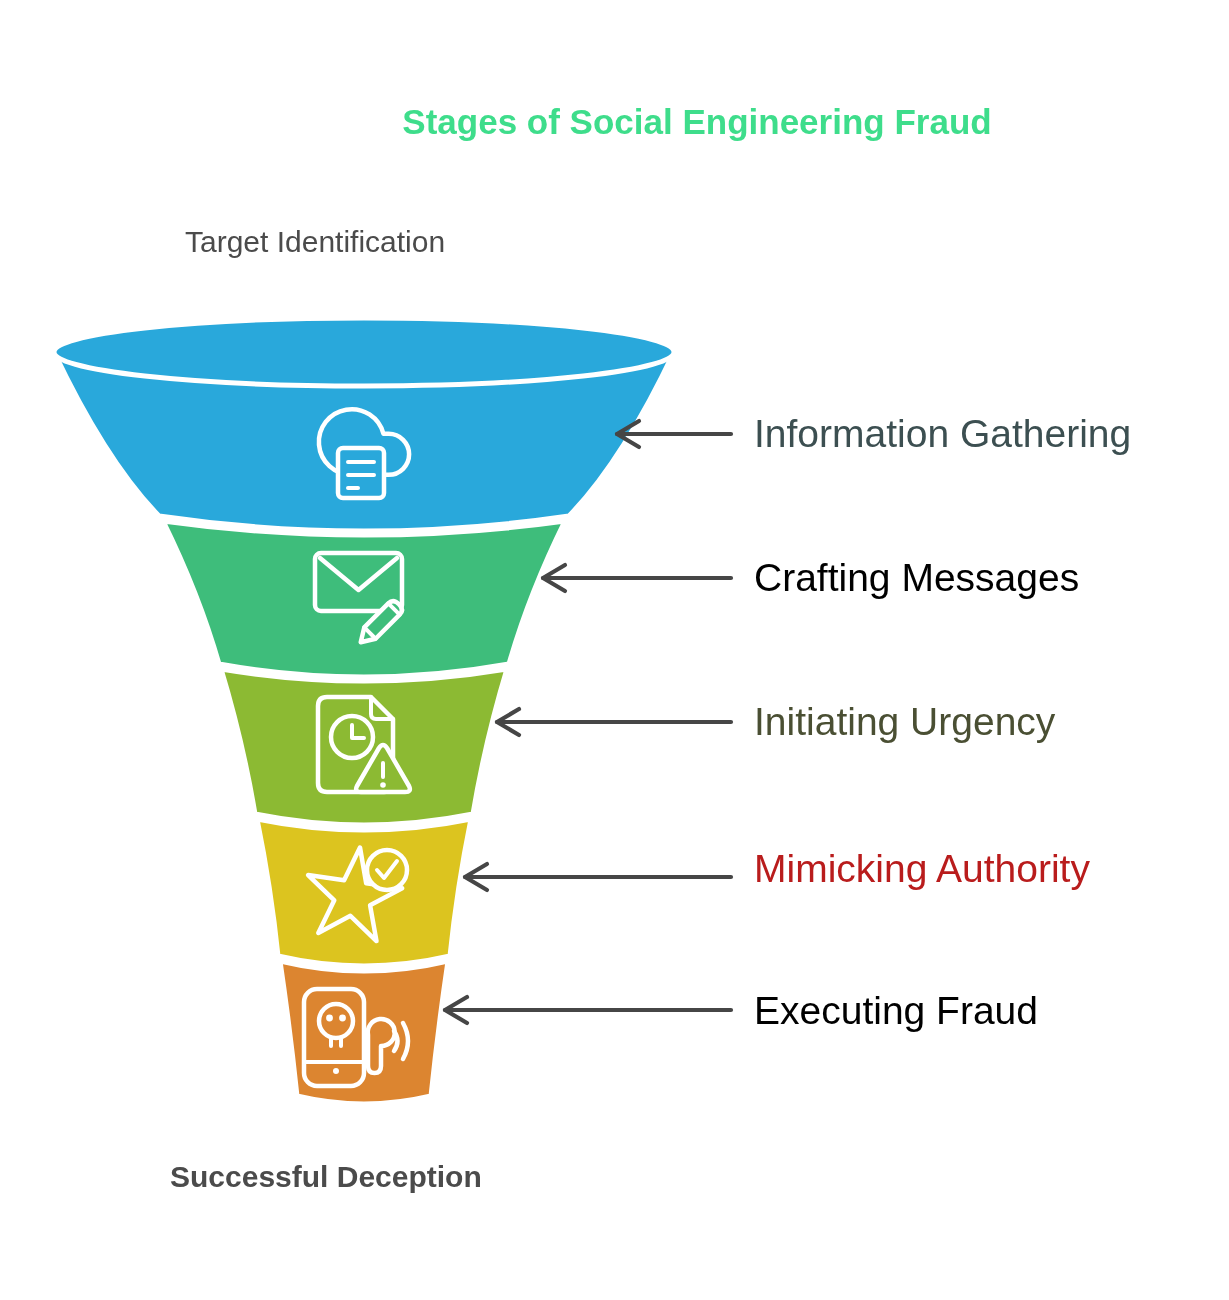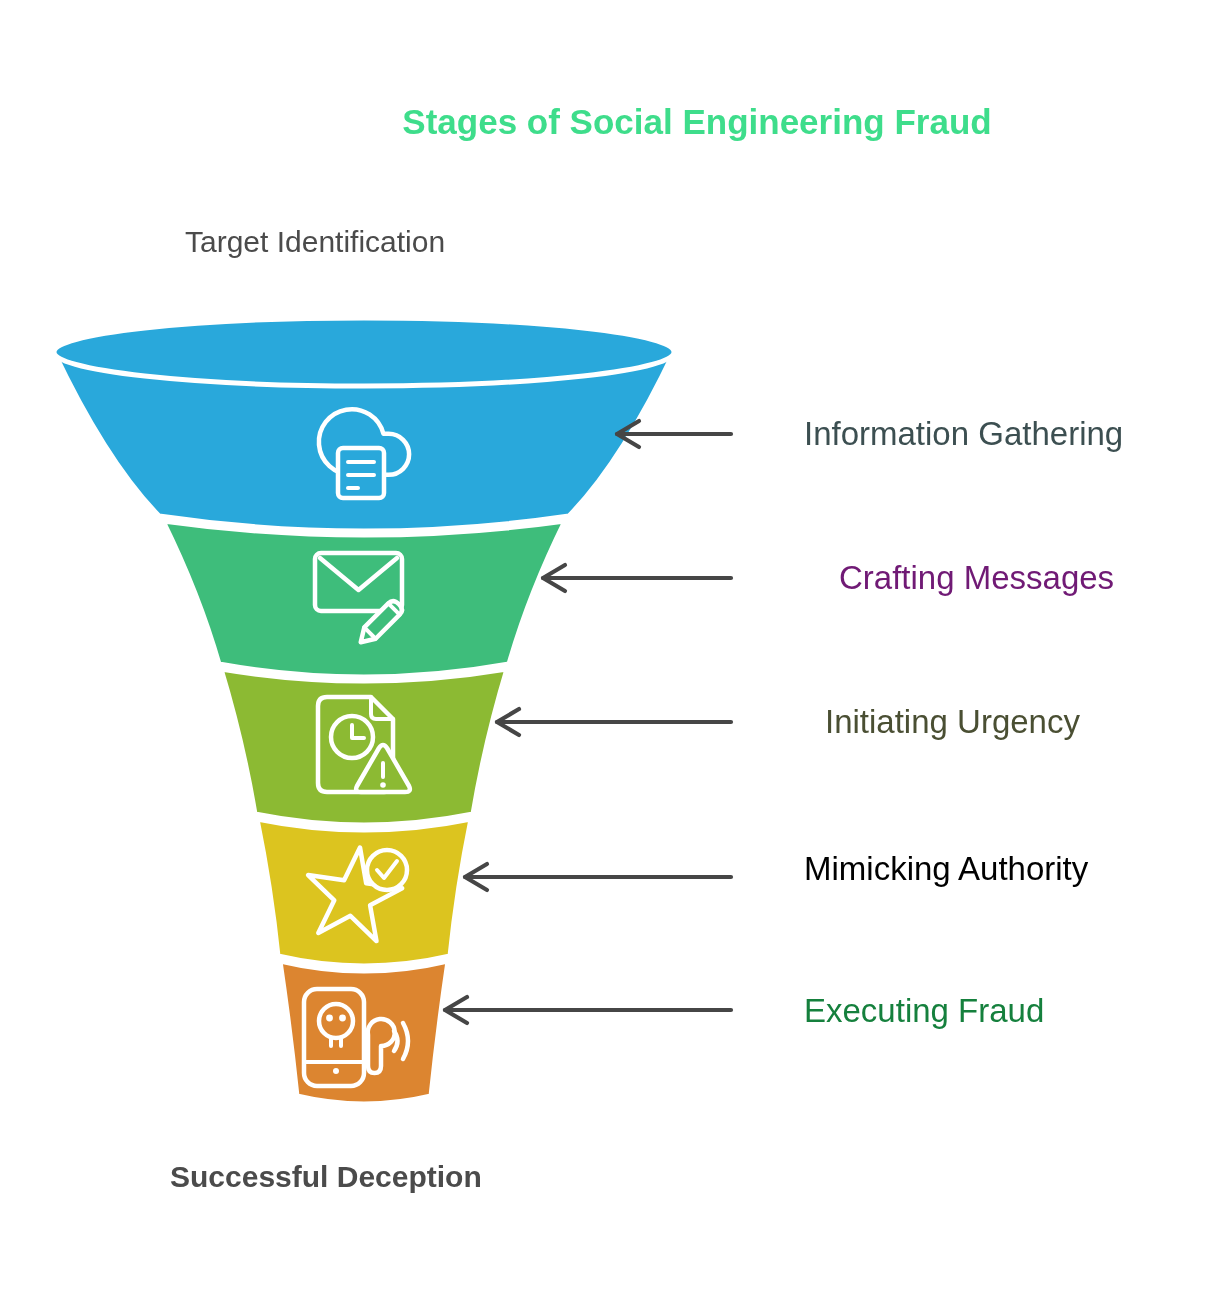--- a/index.html
+++ b/index.html
@@ -11,22 +11,22 @@
   .title {
     position:absolute; left:697px; top:122px;
     transform:translate(-50%,-50%);
     font-size:35px; font-weight:bold; white-space:nowrap;
   }
   .side-label {
     position:absolute; transform:translateY(-50%);
     font-size:30px; white-space:nowrap;
   }
   .stage-label {
-    position:absolute; left:804px; transform:translateY(-50%);
-    font-size:33px; white-space:nowrap;
+    position:absolute; left:754px; transform:translateY(-50%);
+    font-size:39px; white-space:nowrap;
   }
   svg.funnel { position:absolute; left:0; top:0; }
   .band { stroke:#ffffff; stroke-width:5; stroke-linejoin:round; }
   .ic { stroke:#ffffff; stroke-width:4.5; fill:none;
         stroke-linecap:round; stroke-linejoin:round; }
   .t4 { stroke-width:4; }
   .knock { stroke:#ffffff; stroke-width:4.5; stroke-linejoin:round; }
   .al { stroke-width:4.2; fill:none; stroke-linecap:round; stroke-linejoin:round; }
 </style>
 </head>
@@ -108,19 +108,19 @@
           <path class="al" d="M487 864 L465 877 L487 890"></path>
       </g>
       <g>
         <path class="al" d="M731 1010 H445"></path>
           <path class="al" d="M467 997 L445 1010 L467 1023"></path>
       </g>
     </g>
   </svg>
 
   <div class="stage-label" style="top: 434px; color: rgb(60, 79, 81);">Information Gathering</div>
-  <div class="stage-label" style="top: 578px; color: #701a75; margin-left: 35px;">Crafting Messages</div>
-  <div class="stage-label" style="top: 722px; color: rgb(74, 79, 51); margin-left: 21px;">Initiating Urgency</div>
-  <div class="stage-label" style="top: 869px; color: #000000; text-align: center;">Mimicking Authority</div>
-  <div class="stage-label" style="top: 1011px; color: #15803d;">Executing Fraud</div>
+  <div class="stage-label" style="top: 578px; color: #000000;">Crafting Messages</div>
+  <div class="stage-label" style="top: 722px; color: rgb(74, 79, 51);">Initiating Urgency</div>
+  <div class="stage-label" style="top: 869px; color: #b91c1c; text-align: center;">Mimicking Authority</div>
+  <div class="stage-label" style="top: 1011px; color: #000000;">Executing Fraud</div>
 
   <div class="side-label" style="left: 170px; top: 1177px; color: rgb(75, 75, 75); font-weight: bold;">Successful Deception</div>
 </div>
 
 </body></html>

